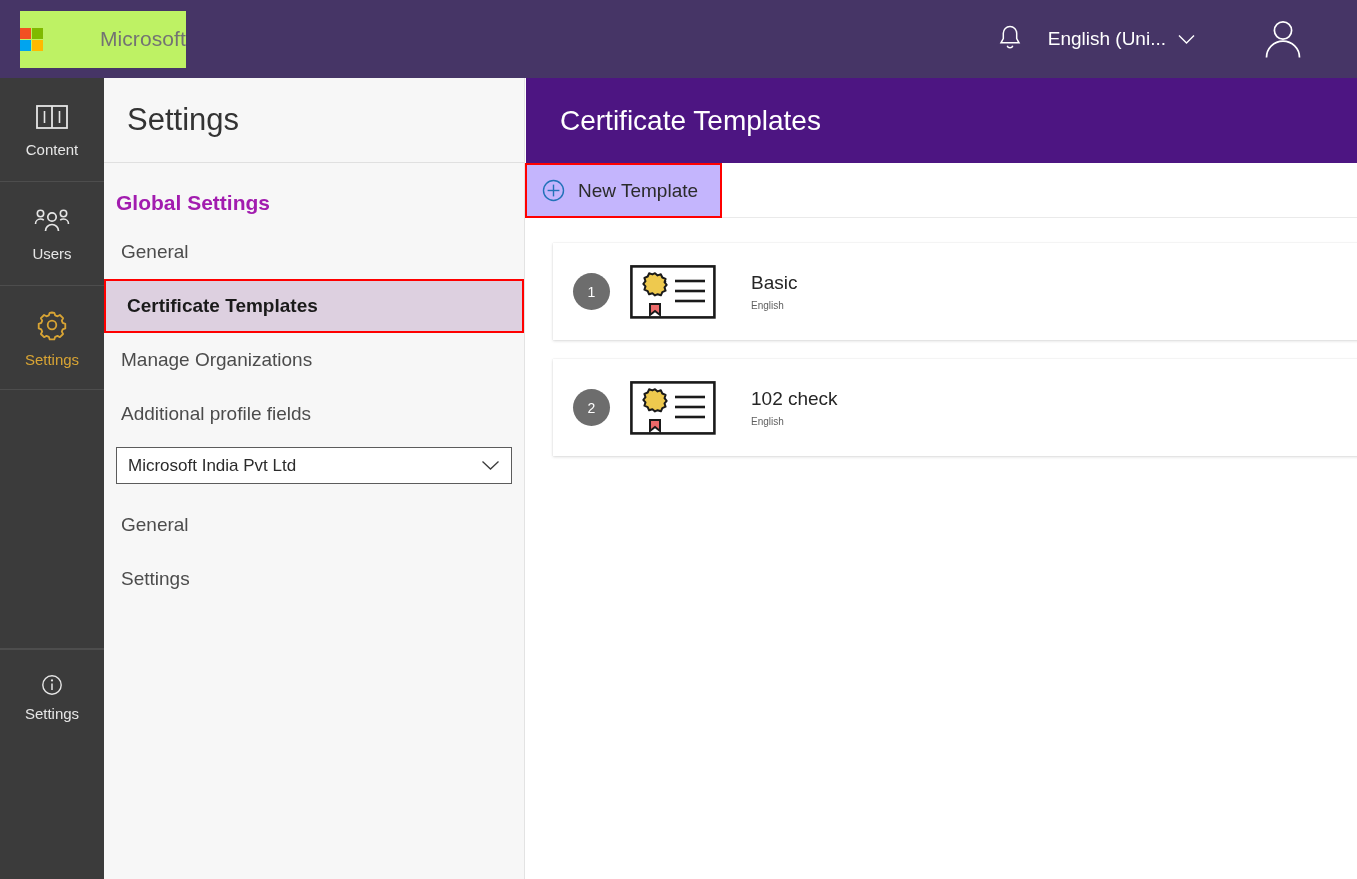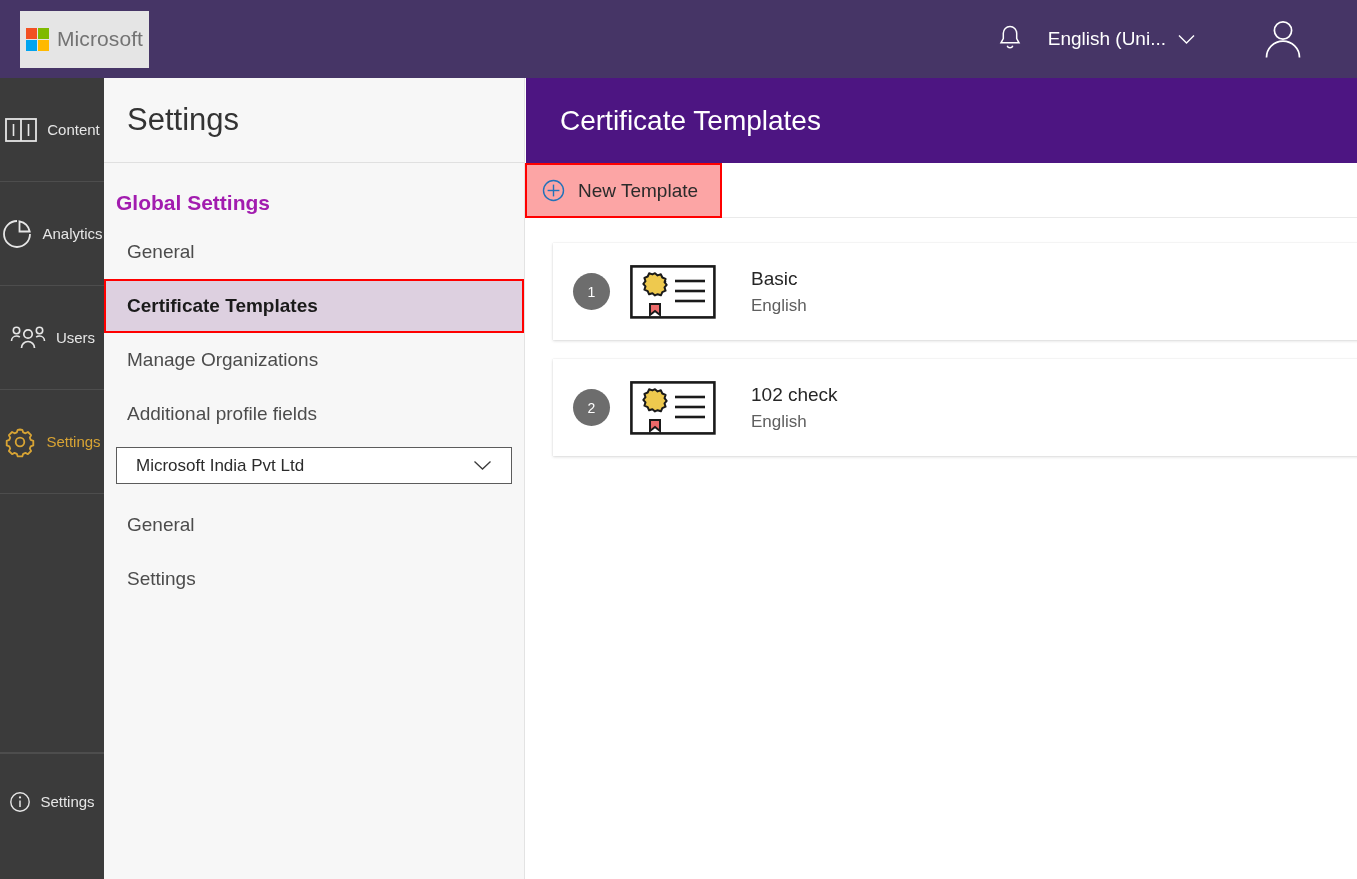--- a/index.html
+++ b/index.html
@@ -11,22 +11,22 @@
   }
   #app { position: relative; width: 1357px; height: 879px; }
 
   
   .topbar {
     position: absolute; top: 0; left: 0; width: 1357px; height: 78px;
     background: #463566;
     display: flex; align-items: center;
   }
   .ms-logo-box {
-    margin-left: 20px; width: 129px; height: 57px; background: #e5e5e5;
-    display: flex; align-items: center; justify-content: center; gap: 8px;
+    margin-left: 20px; width: 166px; height: 57px; background: #bef264;
+    display: flex; align-items: center; justify-content: space-between; gap: 8px;
   }
   .ms-grid { width: 23px; height: 23px; display: grid;
              grid-template-columns: 11px 11px; grid-template-rows: 11px 11px; gap: 1px; }
   .ms-q1 { background: #f25022; } .ms-q2 { background: #7fba00; }
   .ms-q3 { background: #00a4ef; } .ms-q4 { background: #ffb900; }
   .ms-word { font-size: 21px; color: #737373; font-family: "Liberation Sans", sans-serif; letter-spacing: .1px; }
 
   .topbar-right {
     margin-left: auto; display: flex; align-items: center; gap: 0;
     height: 78px; padding-right: 42px;
@@ -40,21 +40,21 @@
   .avatar-btn { width: 64px; height: 56px; display: flex; align-items: center; justify-content: center;
                 margin-left: 42px; cursor: pointer; }
 
   
   .rail {
     position: absolute; top: 78px; left: 0; width: 104px; height: 801px;
     background: #3b3b3b;
   }
   .rail-item {
     width: 104px; height: 104px; border-bottom: 1px solid #4d4d4d;
-    display: flex; flex-direction: row; align-items: center; justify-content: center;
+    display: flex; flex-direction: column; align-items: center; justify-content: center;
     gap: 9px; cursor: pointer; color: #e6e6e6;
   }
   .rail-item .rail-label { font-size: 15px; font-family: "Liberation Sans", sans-serif; }
   .rail-item.active { color: #d8a434; }
   .rail-spacer { height: 259px; border-bottom: 1px solid #4d4d4d; }
   .rail-item.support { height: 96px; border-bottom: none; border-top: 1px solid #4d4d4d; }
 
   
   .settings-panel {
     position: absolute; top: 78px; left: 104px; width: 421px; height: 801px;
@@ -63,68 +63,68 @@
   .settings-title {
     height: 85px; display: flex; align-items: center; padding-left: 23px;
     font-size: 31px; color: #333333; font-weight: 400;
     border-bottom: 1px solid #e0e0e0;
     font-family: "Liberation Sans", sans-serif;
   }
   .group-head {
     padding: 28px 0 10px 12px; font-size: 21px; font-weight: bold; color: #a21caf;
   }
   .nav-item {
-    padding-left: 23px; height: 54px; display: flex; align-items: center;
+    padding-left: 17px; height: 54px; display: flex; align-items: center;
     font-size: 19px; color: #4c4c4c; cursor: pointer;
   }
   .nav-item.selected {
     background: #ddd0e0; color: #1a1a1a; font-weight: bold;
     border: 2px solid #ff0000; height: 54px;
     margin: 0; padding-left: 21px;
   }
   .org-select-wrap { padding: 6px 13px 0 12px; }
   .org-select {
     width: 396px; height: 37px; background: #ffffff; border: 1px solid #5c5c5c;
-    display: flex; align-items: center; padding: 0 19px;
+    display: flex; align-items: center; padding: 0 11px;
     font-size: 17px; color: #2b2b2b; cursor: pointer; position: relative;
   }
   .org-select .chev { margin-left: auto; }
 
   
   .main {
     position: absolute; top: 78px; left: 526px; width: 831px; height: 801px;
     background: #ffffff;
   }
   .main-header {
     height: 85px; background: #4d1582; display: flex; align-items: center;
     padding-left: 34px; color: #ffffff; font-size: 28px; font-weight: 400;
   }
   .toolbar { height: 55px; border-bottom: 1px solid #eaeaea; position: relative; }
   .new-template-btn {
     position: absolute; left: -1px; top: 0; width: 197px; height: 55px;
     display: flex; align-items: center; gap: 13px; padding-left: 15px;
-    border: 2px solid #ff0000; background: #fca5a5;
+    border: 2px solid #ff0000; background: #c4b5fd;
     font-size: 19px; color: #2b2b2b; cursor: pointer;
   }
 
   .cards { padding: 25px 0 0 27px; display: flex; flex-direction: column; gap: 19px; }
   .card {
     height: 97px; background: #ffffff; width: 900px;
     box-shadow: 0 1px 3px rgba(0,0,0,0.14), 0 0 1px rgba(0,0,0,0.12);
     display: flex; align-items: center; padding-left: 20px; gap: 19px;
     cursor: pointer;
   }
   .num-badge {
     width: 37px; height: 37px; border-radius: 50%; background: #6d6d6d;
     color: #ffffff; font-size: 14px; display: flex; align-items: center; justify-content: center;
   }
   .cert-thumb { width: 88px; height: 56px; }
   .card-text { display: flex; flex-direction: column; gap: 6px; margin-left: 15px; }
   .card-title { font-size: 19px; color: #262626; }
-  .card-sub { font-size: 17px; color: #5f5f5f; }
+  .card-sub { font-size: 10px; color: #5f5f5f; }
 </style>
 </head>
 <body>
 
 <div id="app">
 
   <div class="topbar">
     <div class="ms-logo-box">
       <div class="ms-grid">
         <div class="ms-q1"></div>
@@ -162,27 +162,20 @@
     <div class="rail-item">
       <svg width="34" height="30" viewBox="0 0 34 30">
         <rect x="2" y="4" width="30" height="22" fill="none" stroke="#e6e6e6" stroke-width="1.8"></rect>
         <line x1="17" y1="4" x2="17" y2="26" stroke="#e6e6e6" stroke-width="1.8"></line>
         <line x1="9.5" y1="9" x2="9.5" y2="21" stroke="#e6e6e6" stroke-width="1.6"></line>
         <line x1="24.5" y1="9" x2="24.5" y2="21" stroke="#e6e6e6" stroke-width="1.6"></line>
       </svg>
       <span class="rail-label">Content</span>
     </div>
 
-    <div class="rail-item">
-      <svg width="32" height="32" viewBox="0 0 32 32">
-        <path d="M16 3a13 13 0 1 0 13 13" fill="none" stroke="#e6e6e6" stroke-width="1.8"></path>
-        <path d="M18.5 3.3 A13 13 0 0 1 28.7 13.5 L18.5 13.5 Z" fill="none" stroke="#e6e6e6" stroke-width="1.8"></path>
-      </svg>
-      <span class="rail-label">Analytics</span>
-    </div>
 
     <div class="rail-item">
       <svg width="38" height="30" viewBox="0 0 38 30">
         <circle cx="19" cy="11" r="4.2" fill="none" stroke="#e6e6e6" stroke-width="1.7"></circle>
         <path d="M12.5 25c0-3.6 2.9-6.5 6.5-6.5s6.5 2.9 6.5 6.5" fill="none" stroke="#e6e6e6" stroke-width="1.7"></path>
         <circle cx="7.5" cy="7.5" r="3.2" fill="none" stroke="#e6e6e6" stroke-width="1.6"></circle>
         <path d="M2.5 18c0-2.8 2.2-5 5-5 1.3 0 2.4.4 3.3 1.2" fill="none" stroke="#e6e6e6" stroke-width="1.6"></path>
         <circle cx="30.5" cy="7.5" r="3.2" fill="none" stroke="#e6e6e6" stroke-width="1.6"></circle>
         <path d="M35.5 18c0-2.8-2.2-5-5-5-1.3 0-2.4.4-3.3 1.2" fill="none" stroke="#e6e6e6" stroke-width="1.6"></path>
       </svg>

